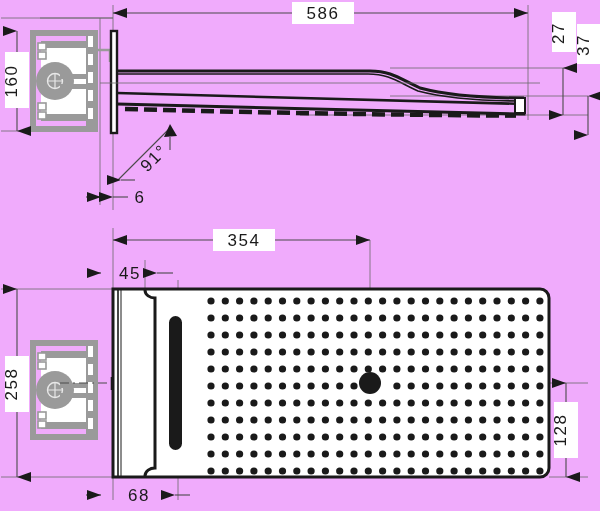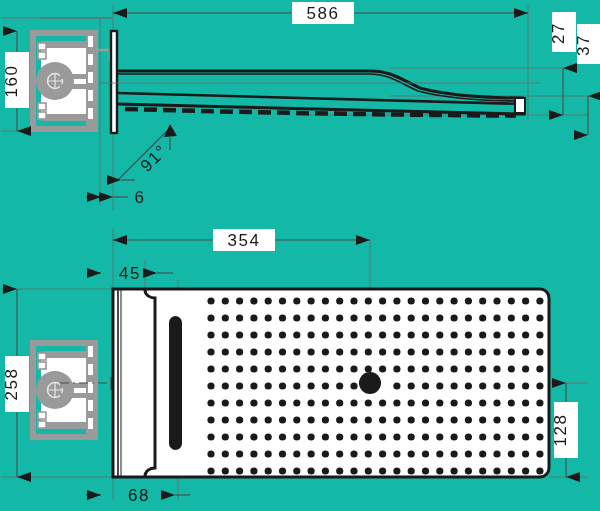--- a/index.html
+++ b/index.html
@@ -7,21 +7,21 @@
     padding: 0;
     background: #ffffff;
   }
   body {
     font-family: "Liberation Sans", sans-serif;
   }
   #drawing-root {
     position: relative;
     width: 600px;
     height: 511px;
-    background: #14b8a6;
+    background: #f0abfc;
     overflow: hidden;
   }
   #drawing-root svg {
     display: block;
   }
   .dim-text {
     font-family: "Liberation Sans", sans-serif;
     font-size: 17px;
     fill: #1a1a1a;
     letter-spacing: 1.5px;

